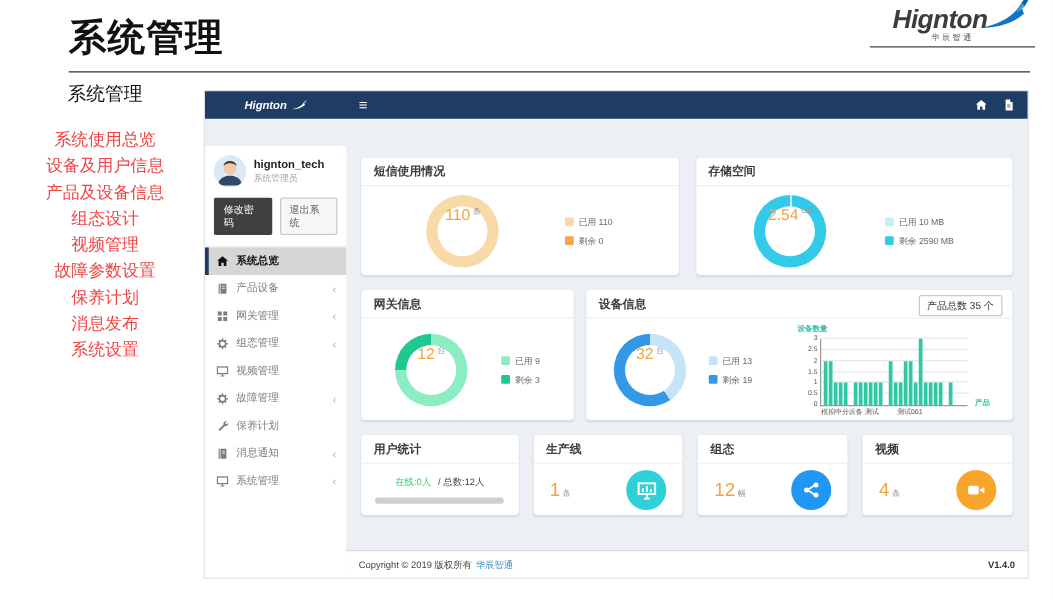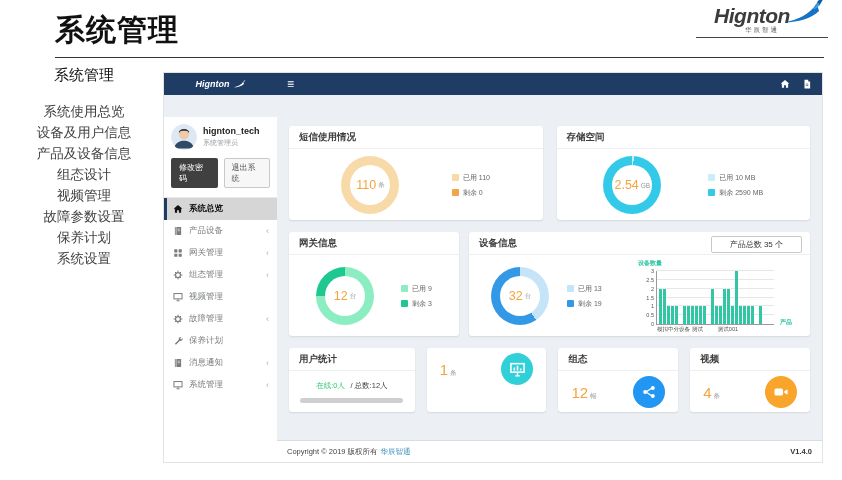--- a/index.html
+++ b/index.html
@@ -13,21 +13,21 @@
 
   .logo { position:absolute; right:14px; top:4px; width:132px; text-align:center; }
   .logo-row { position:relative; display:inline-block; padding-right:20px; }
   .logo-name { font-size:21px; font-weight:700; font-style:italic; color:#3c3c3c; letter-spacing:-0.5px; }
   .logo-swoosh { position:absolute; right:-16px; top:-8px; width:44px; height:30px; }
   .logo-sub { font-size:6.5px; letter-spacing:2px; color:#555; margin-top:-2px; }
   .logo-underline { border-top:1.5px solid #444; margin-top:2px; }
 
   .outer-menu { position:absolute; left:8px; top:66px; width:152px; text-align:center; }
   .outer-menu-title { font-size:15px; color:#111; margin-bottom:16px; }
-  .outer-menu-item { font-size:13.5px; color:#404040; line-height:21px; cursor:pointer; }
+  .outer-menu-item { font-size:13.5px; color:#ef4444; line-height:21px; cursor:pointer; }
 
   
   .app { position:absolute; left:163px; top:72px; width:660px; height:391px;
     border:1px solid #e3e3e3; display:flex; flex-direction:column; font-size:9px; background:#eceff4; }
 
   .navbar { height:22px; background:#1e3c64; display:flex; align-items:center; flex:none; }
   .nav-brand { width:113px; display:flex; align-items:center; justify-content:center; gap:3px; color:#fff; }
   .nav-brand-name { font-size:9px; font-weight:700; font-style:italic; }
   .nav-hamburger { color:#fff; font-size:12px; margin-left:10px; cursor:pointer; }
   .nav-right { margin-left:auto; display:flex; gap:12px; margin-right:10px; align-items:center; }
@@ -53,40 +53,40 @@
   .main-col { flex:1; display:flex; flex-direction:column; min-width:0; }
   .content { flex:1; padding:9px 12px; }
   .row { display:flex; gap:14px; margin-bottom:12px; }
   .card { background:#fff; border-radius:3px; box-shadow:0 1px 2px rgba(0,0,0,0.10); position:relative; }
   .card-title { padding:5px 10px 4px; font-size:9.5px; font-weight:700; color:#3c3c3c; border-bottom:1px solid #efefef; }
   .r1 .card { flex:1; height:94px; }
   .r1 .card-body { height:72px; display:flex; align-items:center; justify-content:space-evenly; }
 
   .donut { width:58px; height:58px; border-radius:50%; position:relative; flex:none; }
   .donut-hole { position:absolute; inset:9px; background:#fff; border-radius:50%;
-    display:flex; align-items:center; justify-content:center; }
+    display:flex; justify-content:center; }
   .dnum { font-size:12.5px; color:#f5a33c; }
   .dunit { font-size:6.5px; color:#999; margin-left:2px; }
 
   .legend { display:flex; flex-direction:column; gap:5px; }
   .leg { display:flex; align-items:center; gap:4px; font-size:7px; color:#666; }
   .sw { width:7px; height:7px; border-radius:1px; flex:none; }
   .sw-o1{background:#f8d9a8}.sw-o2{background:#f2a54a}
   .sw-c1{background:#c9eef8}.sw-c2{background:#33c9e8}
   .sw-g1{background:#8cecc2}.sw-g2{background:#1fc890}
   .sw-b1{background:#c6e4f8}.sw-b2{background:#3399e6}
 
   .r2 { gap:10px; }
   .card-gateway { width:170px; height:104px; flex:none; }
   .card-gateway .card-body { height:82px; display:flex; align-items:center; justify-content:space-evenly; }
   .card-device { flex:1; height:104px; }
   .card-device .card-body { height:82px; display:flex; align-items:center; }
   .device-donut-wrap { display:flex; align-items:center; gap:18px; margin-left:22px; }
   .badge { position:absolute; top:4px; right:8px; border:1px solid #c9c9c9; border-radius:2px;
-    background:#fff; padding:2px 18px; font-size:8px; color:#333; }
+    background:#fff; padding:2px 6px; font-size:8px; color:#333; }
 
   .chart { position:relative; width:172px; height:80px; margin-left:auto; margin-right:8px; margin-top:6px; }
   .chart-ylabel { position:absolute; left:8px; top:0; font-size:6px; color:#2ec7a5; font-weight:700; }
   .plot { position:absolute; left:26px; top:12px; width:118px; height:54px;
     border-left:1px solid #9a9a9a; border-bottom:1px solid #9a9a9a; }
   .gline { position:absolute; left:0; right:0; height:1px; background:#e7e7e7; }
   .ytick { position:absolute; right:calc(100% + 3px); transform:translateY(50%); font-size:5.5px; color:#555; }
   .bars { position:absolute; inset:0; display:flex; align-items:flex-end; gap:1px; padding-left:2px; }
   .bar { width:3px; background:#31c7a5; flex:none; }
   .xtick { position:absolute; top:calc(100% + 2px); font-size:5.5px; color:#555; white-space:nowrap; }
@@ -133,20 +133,21 @@
 
   <div class="outer-menu">
     <div class="outer-menu-title">系统管理</div>
     <div class="outer-menu-item">系统使用总览</div>
     <div class="outer-menu-item">设备及用户信息</div>
     <div class="outer-menu-item">产品及设备信息</div>
     <div class="outer-menu-item">组态设计</div>
     <div class="outer-menu-item">视频管理</div>
     <div class="outer-menu-item">故障参数设置</div>
     <div class="outer-menu-item">保养计划</div>
+    <div class="outer-menu-item">消息发布</div>
     <div class="outer-menu-item">系统设置</div>
   </div>
 
   <div class="app">
 
     <div class="navbar">
       <div class="nav-brand">
         <span class="nav-brand-name">Hignton</span>
         <svg width="13" height="10" viewBox="0 0 70 44">
           <path d="M4 40 C24 36 44 28 55 10 L59 22 C46 34 26 40 4 40 Z" fill="#fff"></path>
@@ -407,20 +408,21 @@
             <div class="card card-users">
               <div class="card-title">用户统计</div>
               <div class="users-body">
                 <span class="online-txt">在线:0人</span>
                 <span class="total-txt">/ 总数:12人</span>
                 <div class="progress"></div>
               </div>
             </div>
 
             <div class="card">
+              <div class="card-title">生产线</div>
               <div class="stat-body">
                 <span><span class="stat-num">1</span><span class="stat-unit">条</span></span>
                 <span class="circle-ic bg-cyan">
                   <svg width="17" height="17" viewBox="0 0 16 16">
                       <rect x="1.8" y="2.5" width="12.4" height="8" fill="none" stroke="#fff" stroke-width="1.5"></rect>
                       <path d="M5 9V6.2M8 9V4.5M11 9V7" stroke="#fff" stroke-width="1.5"></path>
                       <path d="M5.8 14h4.4M8 10.5V14" stroke="#fff" stroke-width="1.3"></path>
                     </svg>
                 </span>
               </div>

